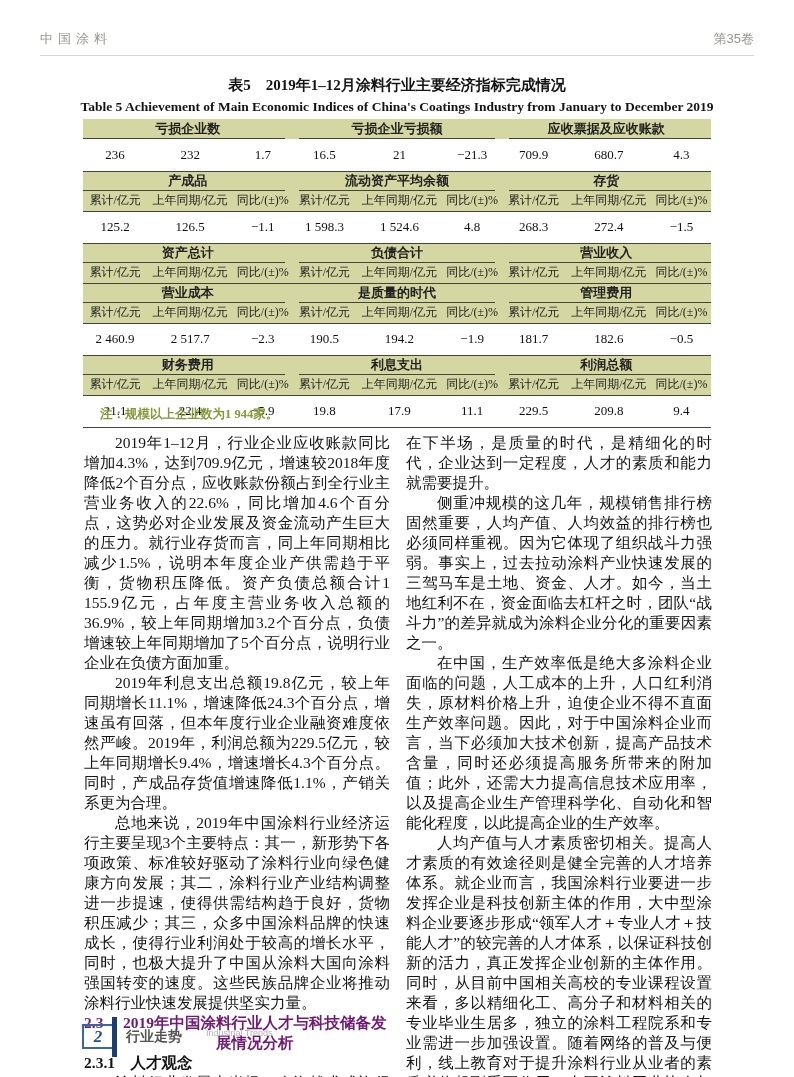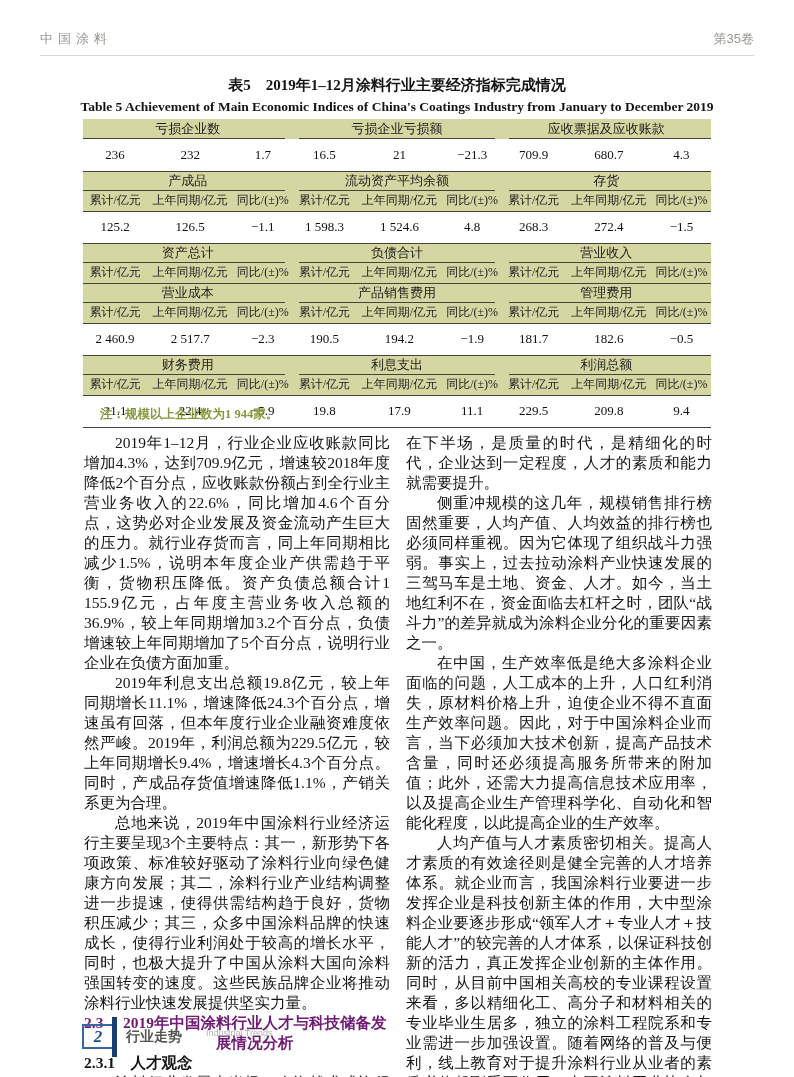--- a/index.html
+++ b/index.html
@@ -17,21 +17,21 @@
 
   
   .titles { position:absolute; top:76px; left:0; right:0; text-align:center; color:#141414; }
   .title-zh { font-size:15px; font-weight:bold; }
   .title-en { font-size:13.5px; font-weight:bold; margin-top:4px; }
 
   
   table.econ { position:absolute; top:119px; left:83px; width:628px;
                border-collapse:collapse; table-layout:fixed; }
   col.c1{width:64px} col.c2{width:86px} col.c3{width:59px}
-  tr.g-row td { background:#d5d7a2; text-align:center; font-weight:normal; font-size:13px;
+  tr.g-row td { background:#d5d7a2; text-align:center; font-weight:bold; font-size:13px;
                 height:20px; position:relative; color:#222;margin-top:36px; }
   tr.g-row td::after { content:""; position:absolute; bottom:0; left:7px; right:7px;
                        height:1px; background:#43443a; }
   tr.g-row td:first-child::after { left:0; }
   tr.g-row td:last-child::after  { right:0; }
   tr.s-row td { background:#d5d7a2; text-align:center; font-size:12px; height:20px;
                 border-bottom:1px solid #43443a; color:#222; }
   tr.d-row td { background:#fff; text-align:center; font-size:13px; height:32px;
                 border-bottom:1px solid #43443a; color:#111; }
   .table-note { position:absolute; top:406px; left:100px; font-size:12.5px;
@@ -144,21 +144,21 @@
           <td>同比/(±)%</td>
           <td>累计/亿元</td>
           <td>上年同期/亿元</td>
           <td>同比/(±)%</td>
           <td>累计/亿元</td>
           <td>上年同期/亿元</td>
           <td>同比/(±)%</td>
         </tr>
         <tr class="g-row">
           <td colspan="3">营业成本</td>
-          <td colspan="3">产品销售费用</td>
+          <td colspan="3">是质量的时代</td>
           <td colspan="3">管理费用</td>
         </tr>
         <tr class="s-row">
           <td>累计/亿元</td>
           <td>上年同期/亿元</td>
           <td>同比/(±)%</td>
           <td>累计/亿元</td>
           <td>上年同期/亿元</td>
           <td>同比/(±)%</td>
           <td>累计/亿元</td>

